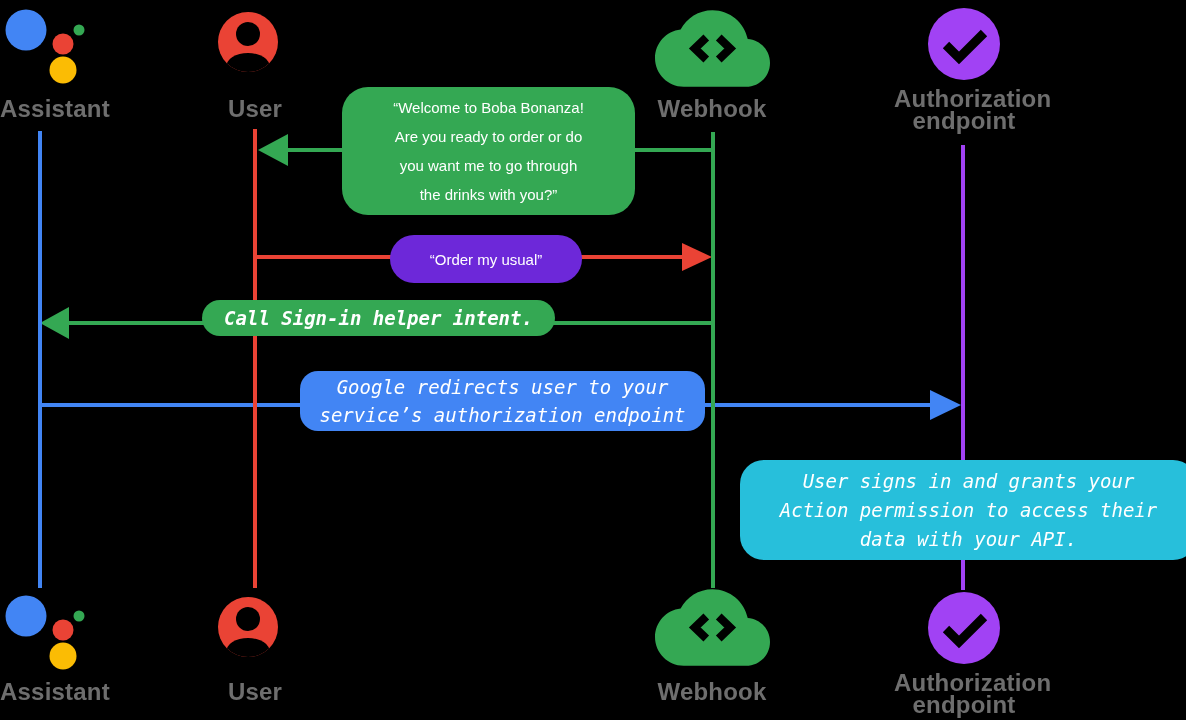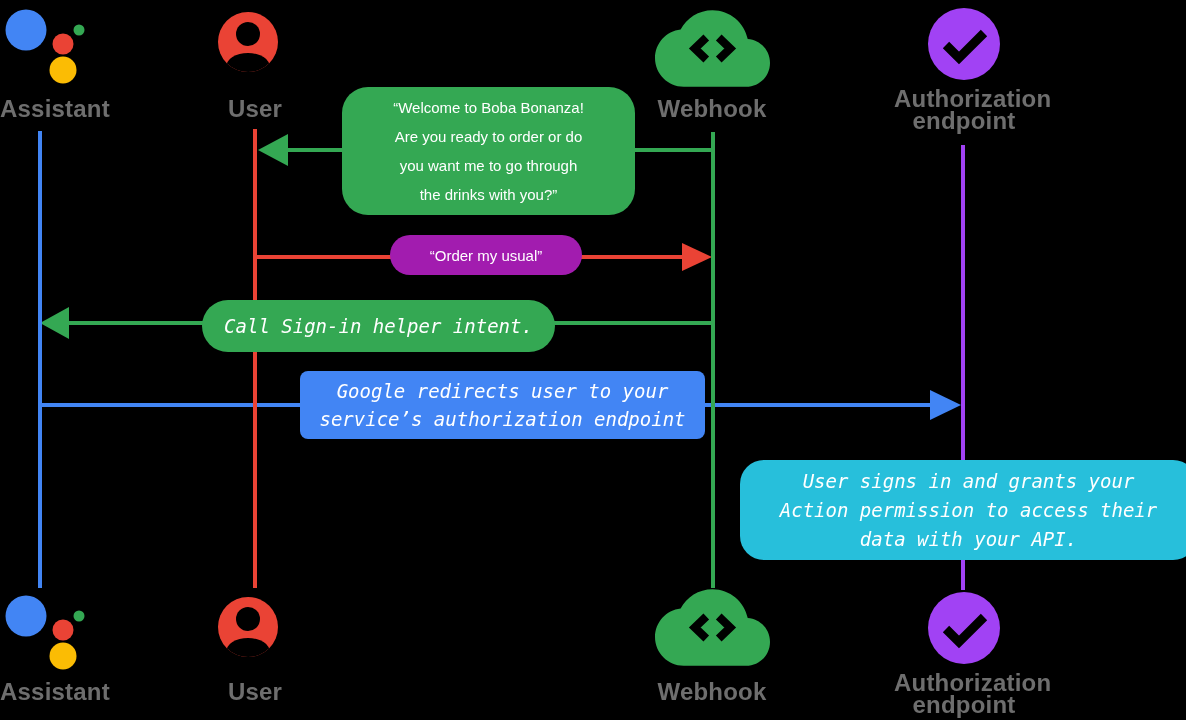--- a/index.html
+++ b/index.html
@@ -47,25 +47,25 @@
   <div class="ahead" style="left:40px;top:307px;border-top:16px solid transparent;border-bottom:16px solid transparent;border-right:29px solid #34A853;"></div>
 
   <div class="aline blue-bg" style="left:40px;top:403px;width:893px;"></div>
   <div class="ahead" style="left:930px;top:390px;border-top:15px solid transparent;border-bottom:15px solid transparent;border-left:31px solid #4285F4;"></div>
 
   <div class="msgbox speech" style="left:342px;top:87px;width:293px;height:128px;border-radius:26px;background:#34A853;">“Welcome to Boba Bonanza!
 Are you ready to order or do
 you want me to go through
 the drinks with you?”</div>
 
-  <div class="msgbox speech" style="left:390px;top:235px;width:192px;height:40px;border-radius:24px;background:#a21caf;">“Order my usual”</div>
+  <div class="msgbox speech" style="left:390px;top:235px;width:192px;height:48px;border-radius:24px;background:#6d28d9;">“Order my usual”</div>
 
-  <div class="msgbox code" style="left:202px;top:300px;width:353px;height:52px;border-radius:26px;background:#34A853;">Call Sign-in helper intent.</div>
+  <div class="msgbox code" style="left:202px;top:300px;width:353px;height:36px;border-radius:26px;background:#34A853;font-weight:bold;">Call Sign-in helper intent.</div>
 
-  <div class="msgbox code" style="left:300px;top:371px;width:405px;height:68px;border-radius:8px;background:#4285F4;line-height:28px;">Google redirects user to your
+  <div class="msgbox code" style="left:300px;top:371px;width:405px;height:60px;border-radius:18px;background:#4285F4;line-height:28px;">Google redirects user to your
 service’s authorization endpoint</div>
 
   <div class="msgbox code" style="left:740px;top:460px;width:457px;height:100px;border-radius:24px;background:#27BFDB;line-height:29px;">User signs in and grants your
 Action permission to access their
 data with your API.</div>
 
   <svg class="icon" style="left:0;top:0;" width="95" height="95" viewBox="0 0 95 95">
     <circle cx="26" cy="30" r="20.5" fill="#4285F4"></circle>
     <circle cx="79" cy="30" r="5.5" fill="#34A853"></circle>
     <circle cx="63" cy="44" r="10.5" fill="#EA4335"></circle>

